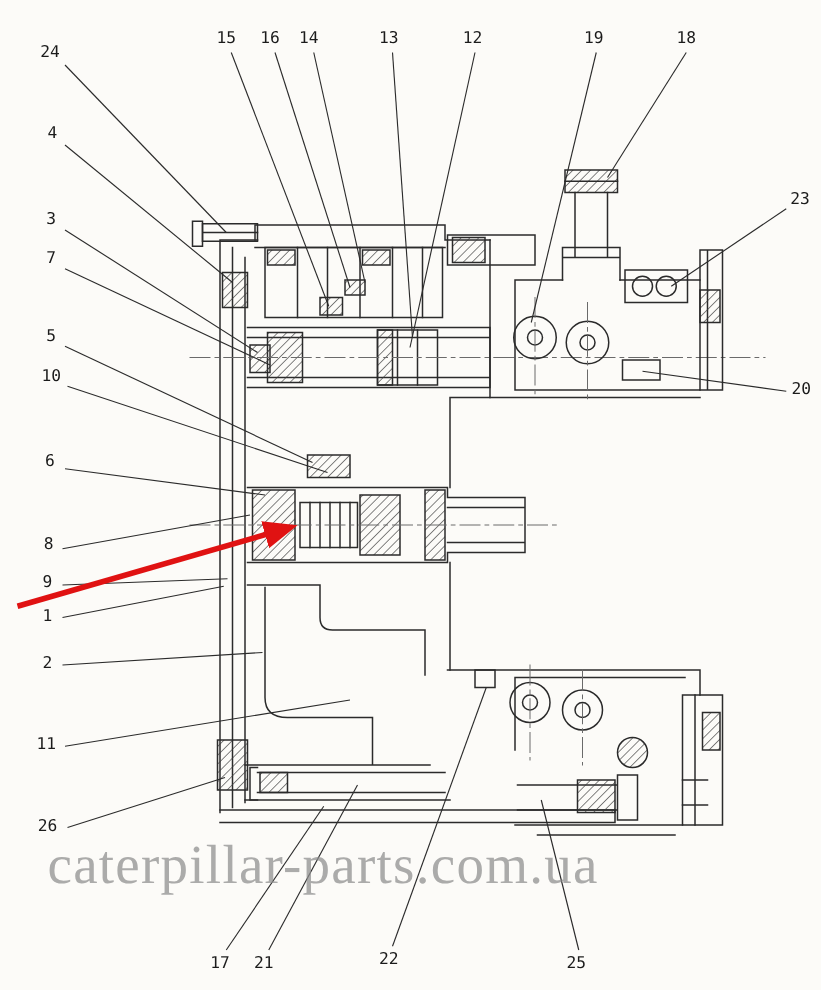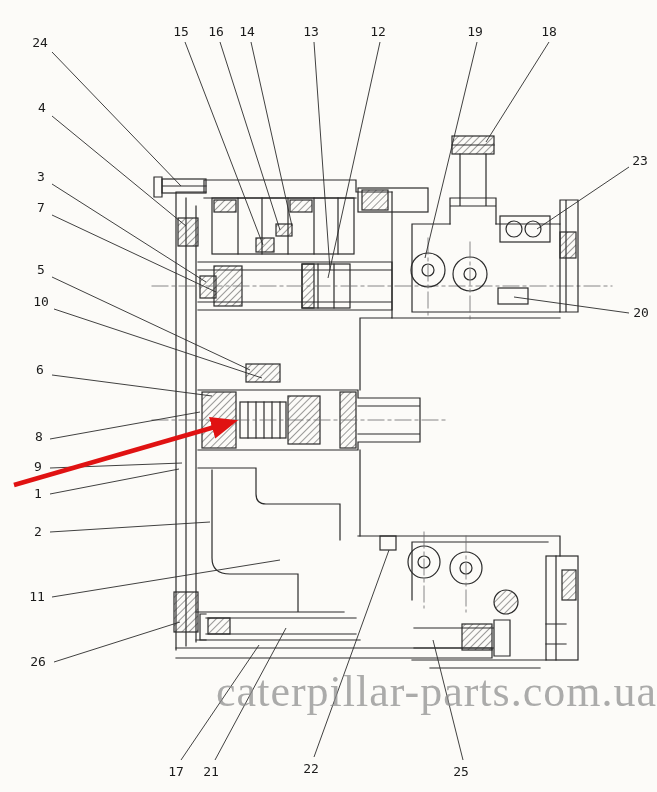--- a/index.html
+++ b/index.html
@@ -19,25 +19,26 @@
   #drawing .cl{ stroke:#6a6a6a; stroke-width:0.8; stroke-dasharray:16 4 3 4; }
   
   #callout-layer line{ stroke:#2b2b2b; stroke-width:0.9; }
   #callout-layer text{
     font-family:"DejaVu Sans Mono", monospace;
     font-size:13px; fill:#1b1b1b;
     text-anchor:middle; dominant-baseline:central;
   }
   .watermark{
     position:absolute; left:0; right:0; top:666px;
-    text-align:right; white-space:nowrap;
+    text-align:left; white-space:nowrap;
     font-family:"Liberation Serif", serif;
     font-size:44px; letter-spacing:1px;
     color:#8d8d8d; opacity:0.72;
     pointer-events:none;
+    padding-left:38px;
   }
 </style>
 </head>
 <body>
 
 <div class="stage">
 
   <svg id="diagram-svg" width="657" height="792" viewBox="0 0 657 792">
     <defs>
       <pattern id="hatch" width="5" height="5" patternUnits="userSpaceOnUse" patternTransform="rotate(45)">

